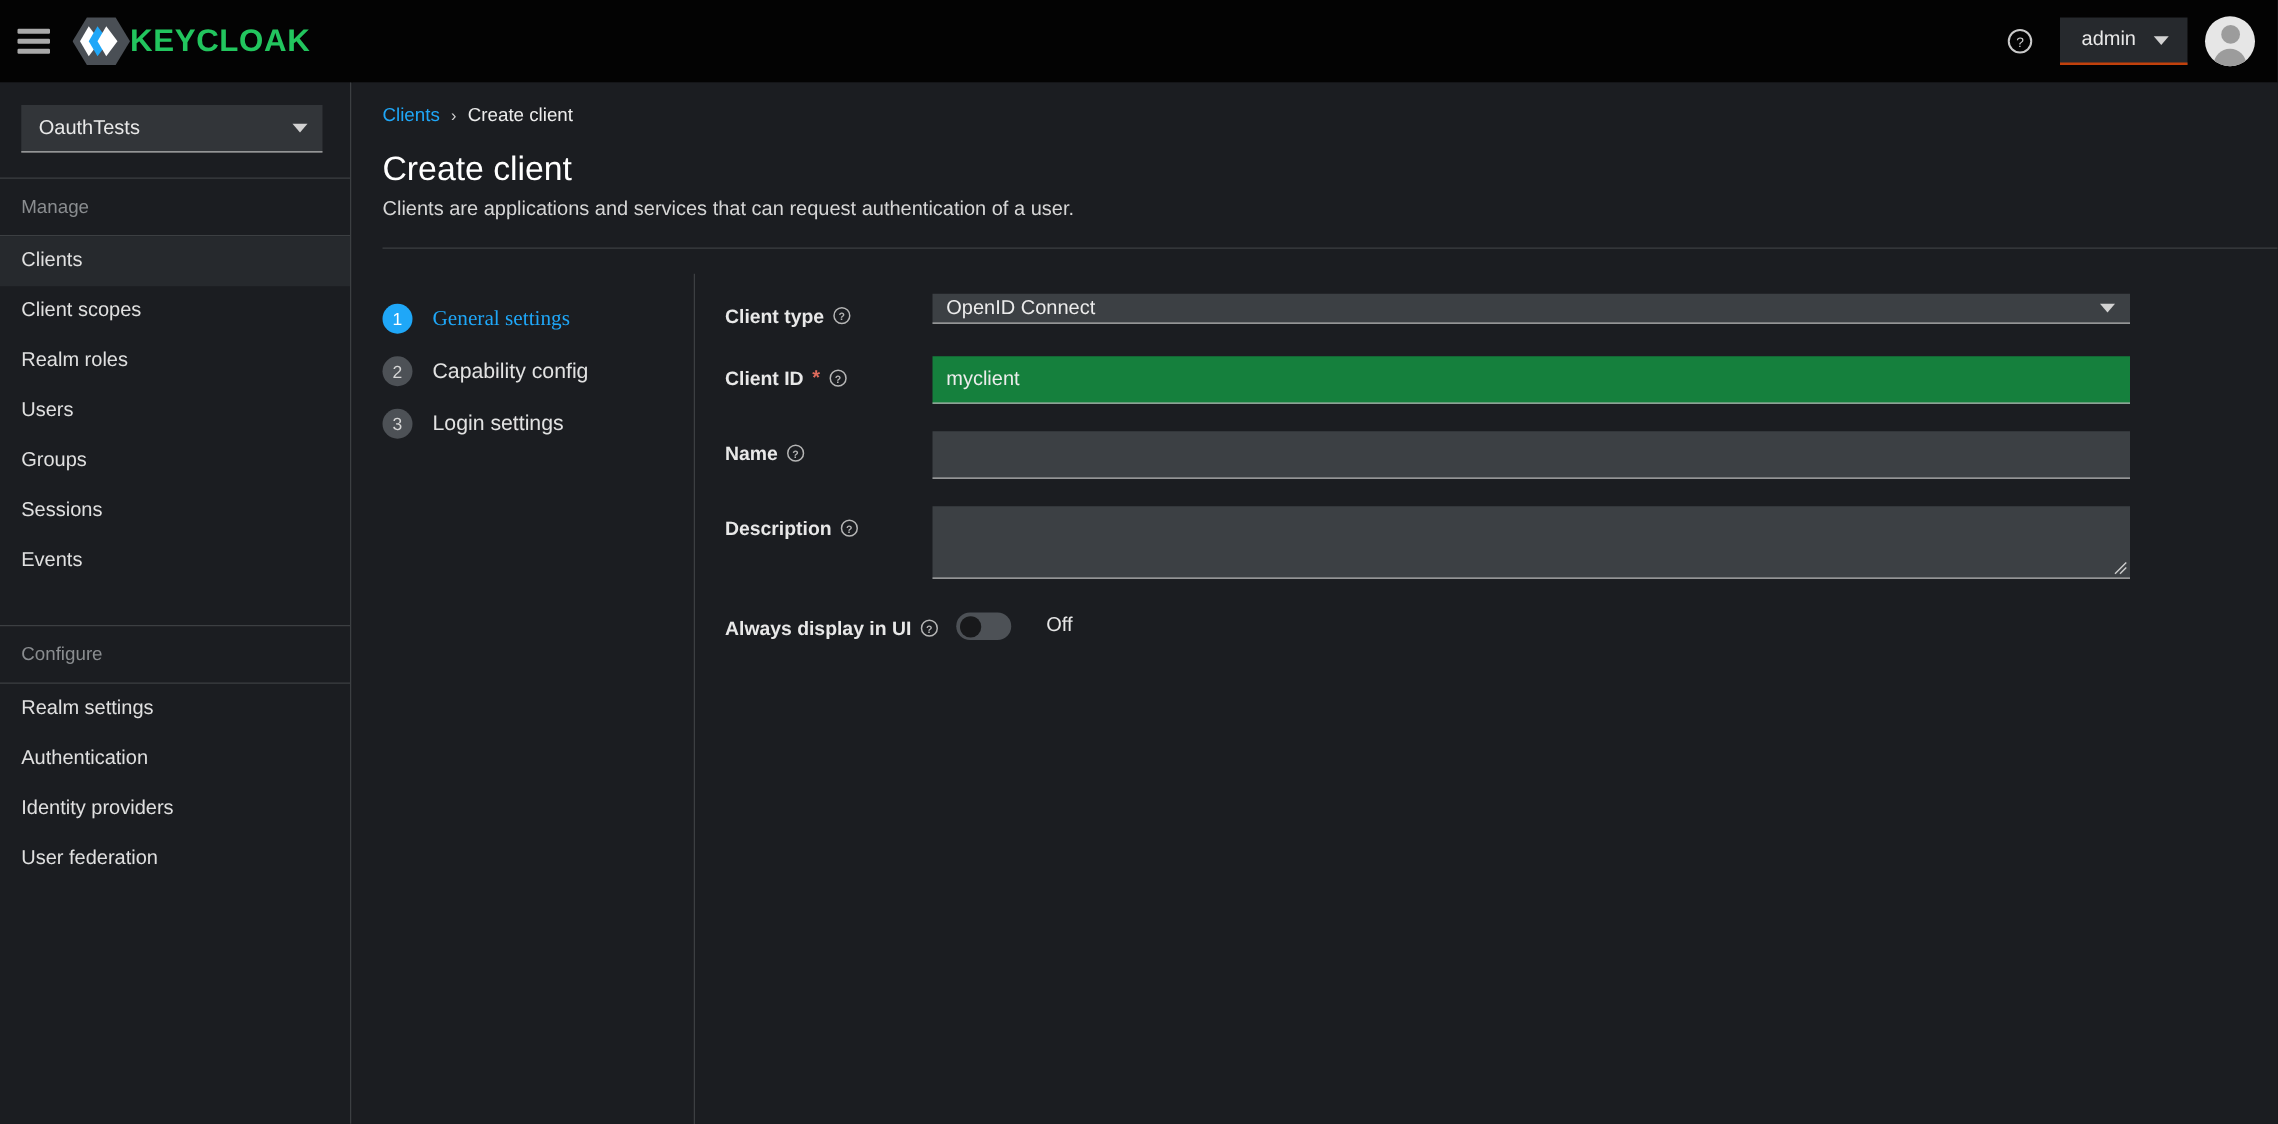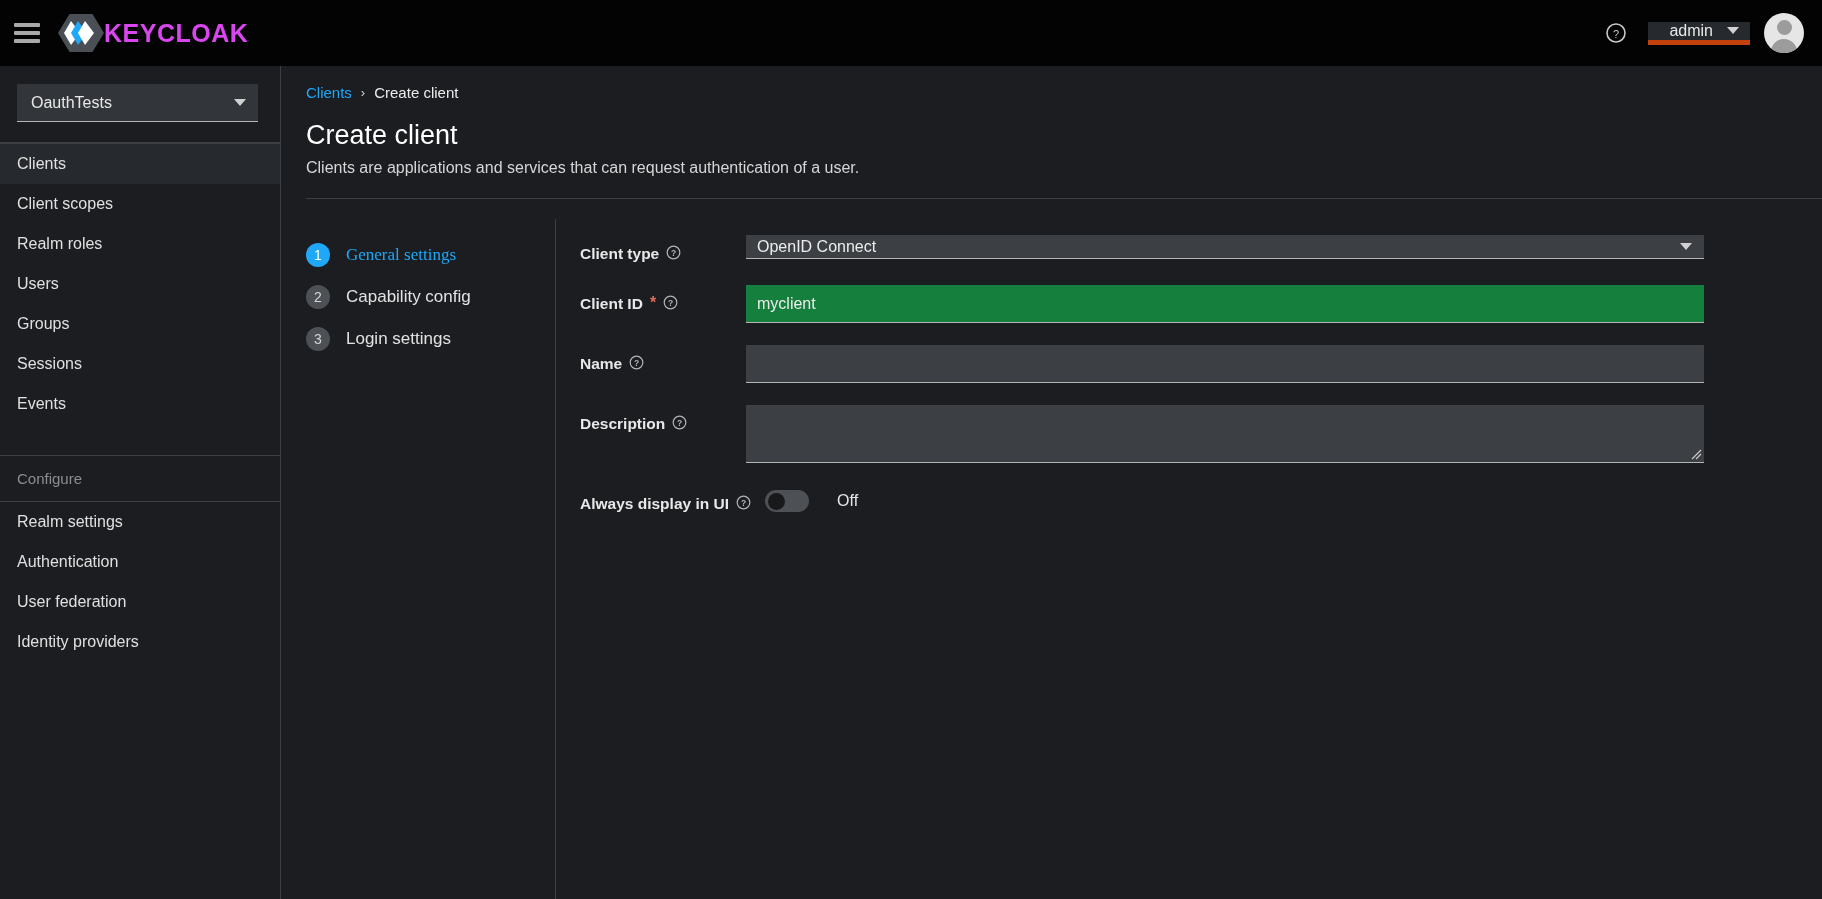--- a/index.html
+++ b/index.html
@@ -22,36 +22,36 @@
     margin-left: 14px; margin-right: 18px;
     display: flex; flex-direction: column; justify-content: space-between;
     cursor: pointer;
   }
   .hamburger span { display: block; height: 4px; width: 26px; background: #a9a9a9; border-radius: 1px; }
 
   .brand { display: flex; align-items: center; gap: 0px; height: 40px; }
   .brand-mark { width: 46px; height: 40px; flex: none; }
   .brand-text {
     font-size: 25px; font-weight: bold; letter-spacing: 0.5px;
-    color: #d946ef;
+    color: #22c55e;
   }
 
   .masthead-right {
     margin-left: auto; display: flex; align-items: center; gap: 14px;
     padding-right: 18px;
   }
   .help-btn {
     width: 36px; height: 36px; display: flex; align-items: center; justify-content: center;
     cursor: pointer;
   }
   .admin-select {
     background: #26292d;
-    border-bottom: 5px solid #c2410c;
-    height: 23px; min-width: 102px;
-    display: flex; align-items: center; justify-content: flex-end;
+    border-bottom: 2px solid #c2410c;
+    height: 38px; min-width: 102px;
+    display: flex; align-items: center; justify-content: center;
     padding: 0 11px 0 13px; gap: 14px;
     color: #e8e8e8; font-size: 16px; cursor: pointer;
   }
   .caret { width: 0; height: 0; border-left: 6px solid transparent; border-right: 6px solid transparent; border-top: 7px solid #d2d2d2; }
   .avatar {
     width: 40px; height: 40px; border-radius: 50%; background: #e6e6e6;
     position: relative; overflow: hidden; cursor: pointer;
   }
   .avatar::before { content:""; position:absolute; width:15px; height:15px; border-radius:50%; background:#9c9c9c; left:12.5px; top:7px; }
   .avatar::after { content:""; position:absolute; width:26px; height:16px; border-radius:13px 13px 0 0; background:#9c9c9c; left:7px; top:26px; }
@@ -186,20 +186,21 @@
 
 <div class="sidebar">
   <div class="realm-wrap">
     <div class="realm-select">
       <span>OauthTests</span>
       <span class="caret"></span>
     </div>
   </div>
 
   <div class="nav-sep"></div>
+  <div class="nav-group-title">Manage</div>
   <div class="nav-sep"></div>
 
   <div class="nav-item active">
     <span>Clients</span>
   </div>
   <div class="nav-item">
     <span>Client scopes</span>
   </div>
   <div class="nav-item">
     <span>Realm roles</span>
@@ -222,24 +223,24 @@
   <div class="nav-group-title">Configure</div>
   <div class="nav-sep"></div>
 
   <div class="nav-item">
     <span>Realm settings</span>
   </div>
   <div class="nav-item">
     <span>Authentication</span>
   </div>
   <div class="nav-item">
+    <span>Identity providers</span>
+  </div>
+  <div class="nav-item">
     <span>User federation</span>
-  </div>
-  <div class="nav-item">
-    <span>Identity providers</span>
   </div>
 </div>
 
 <div class="content">
 
   <div class="page-header">
     <div class="breadcrumb">
       <a>Clients</a>
       <span class="sep">›</span>
       <span class="cur">Create client</span>

